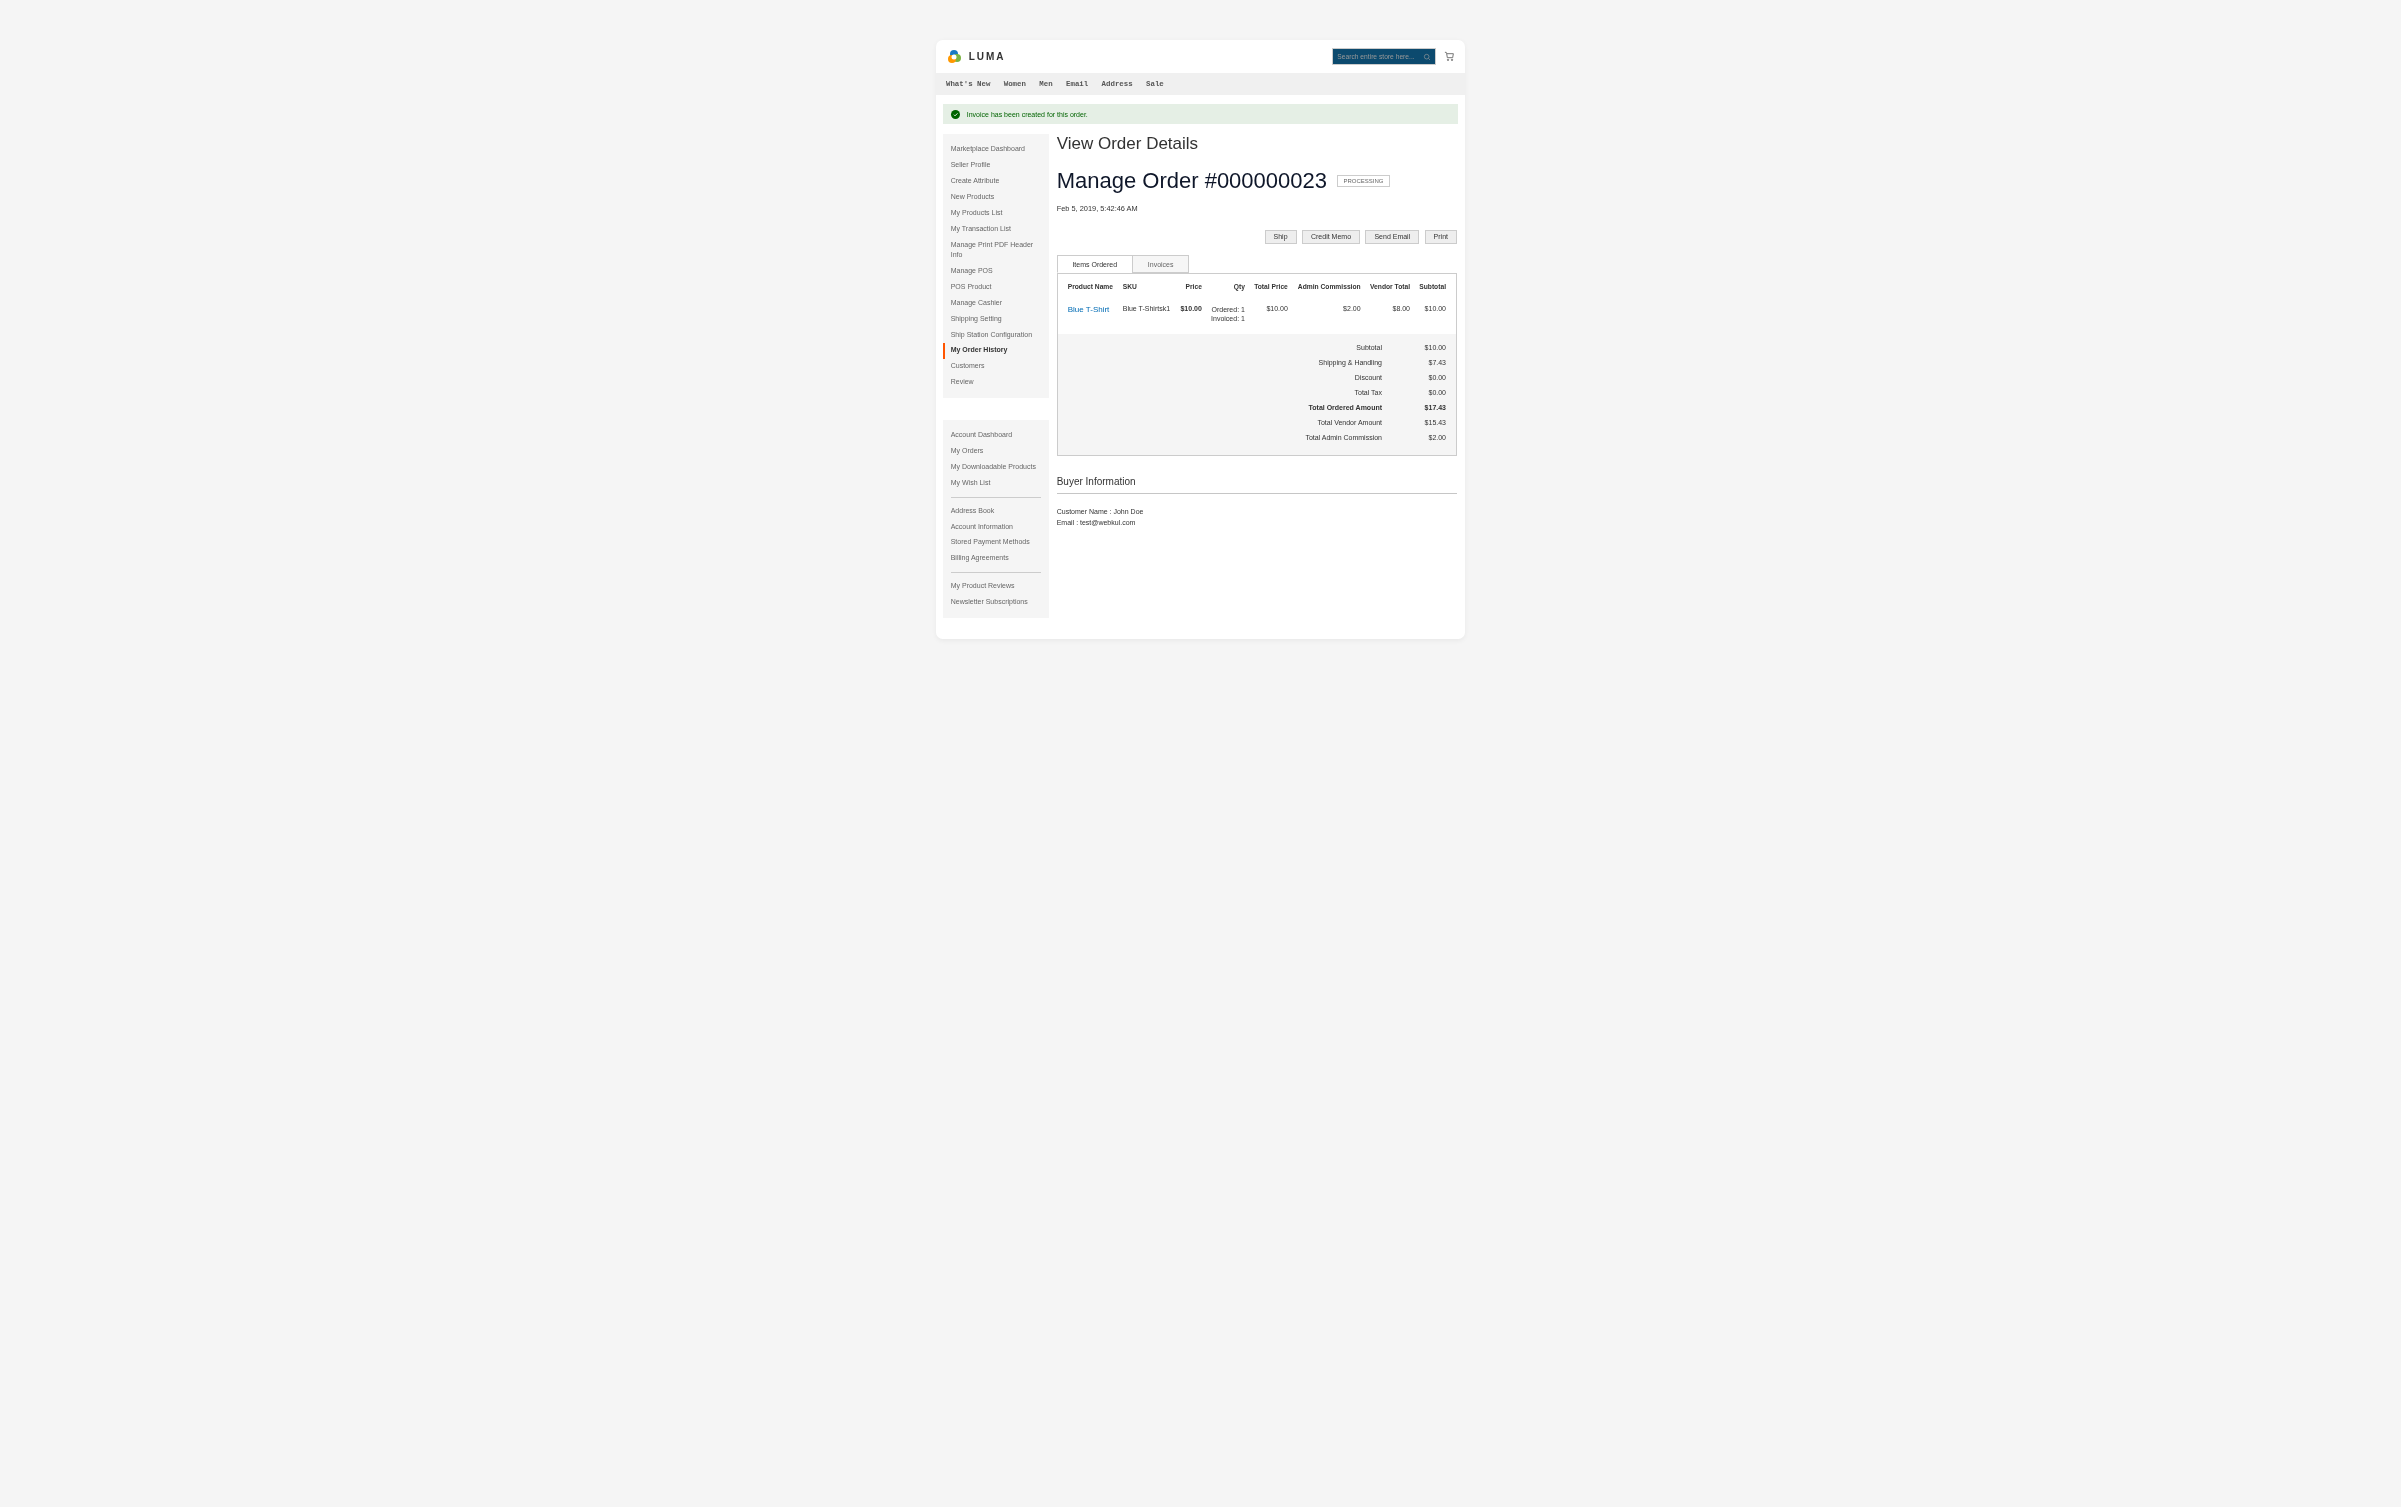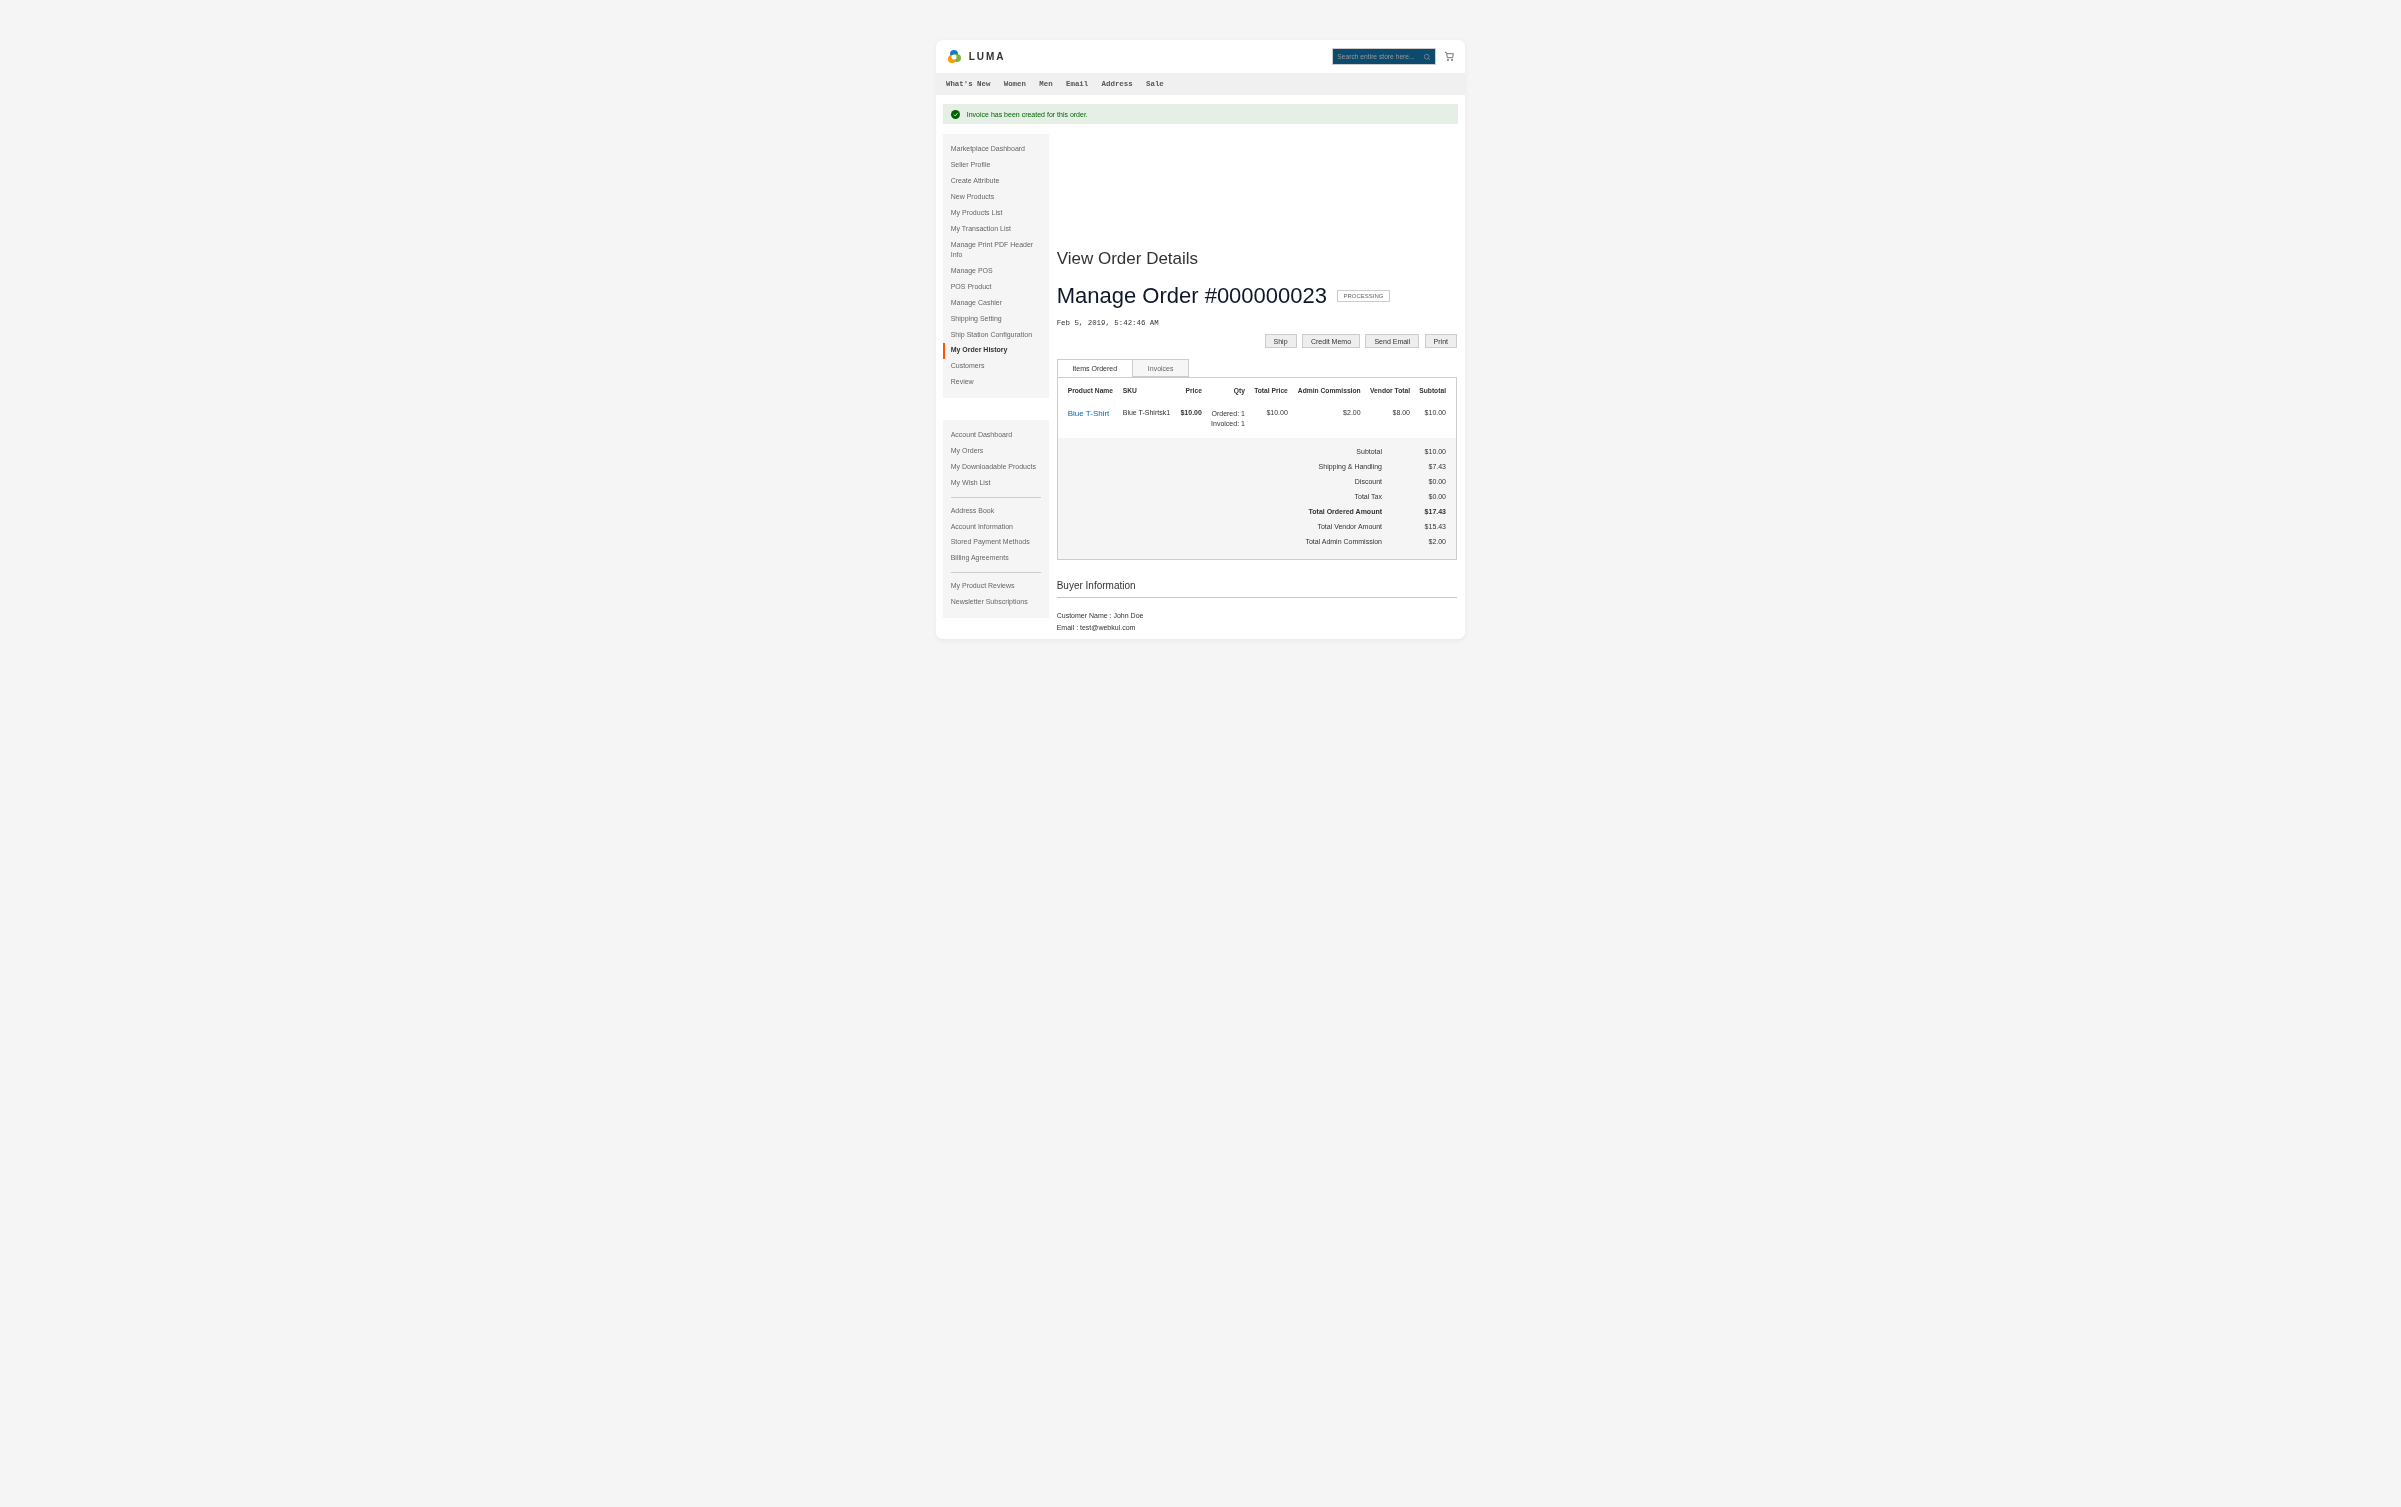--- a/index.html
+++ b/index.html
@@ -95,21 +95,21 @@
     width: 9.4px;
     height: 9.4px;
     background: #006400;
     border-radius: 50%;
     display: flex;
     align-items: center;
     justify-content: center;
     color: #fff;
     flex-shrink: 0;
   }
-  .main-cols { display: flex; gap: 8px; align-items: flex-end; }
+  .main-cols { display: flex; gap: 8px; align-items: flex-start; }
   .sidebar { width: 106px; flex-shrink: 0; }
   .sb-block {
     background: #f5f5f5;
     padding: 8px 0;
     margin-bottom: 21.4px;
   }
   .sb-block ul { list-style: none; }
   .sb-block li {
     padding: 2.7px 8px;
     font-size: 7px;
@@ -152,22 +152,21 @@
   .status-badge {
     border: 0.7px solid #ccc;
     padding: 2px 5.4px;
     font-size: 6px;
     color: #666;
     text-transform: uppercase;
   }
   .order-date {
     color: #333;
     font-size: 7.4px;
-    margin-bottom: 7px;
-    font-family: Liberation Mono, monospace;
+    margin-bottom: 17px;
   }
   .actions {
     display: flex;
     justify-content: flex-end;
     gap: 5.4px;
     margin-bottom: 10px;
   }
   .btn {
     background: #eee;
     border: 0.7px solid #ccc;

